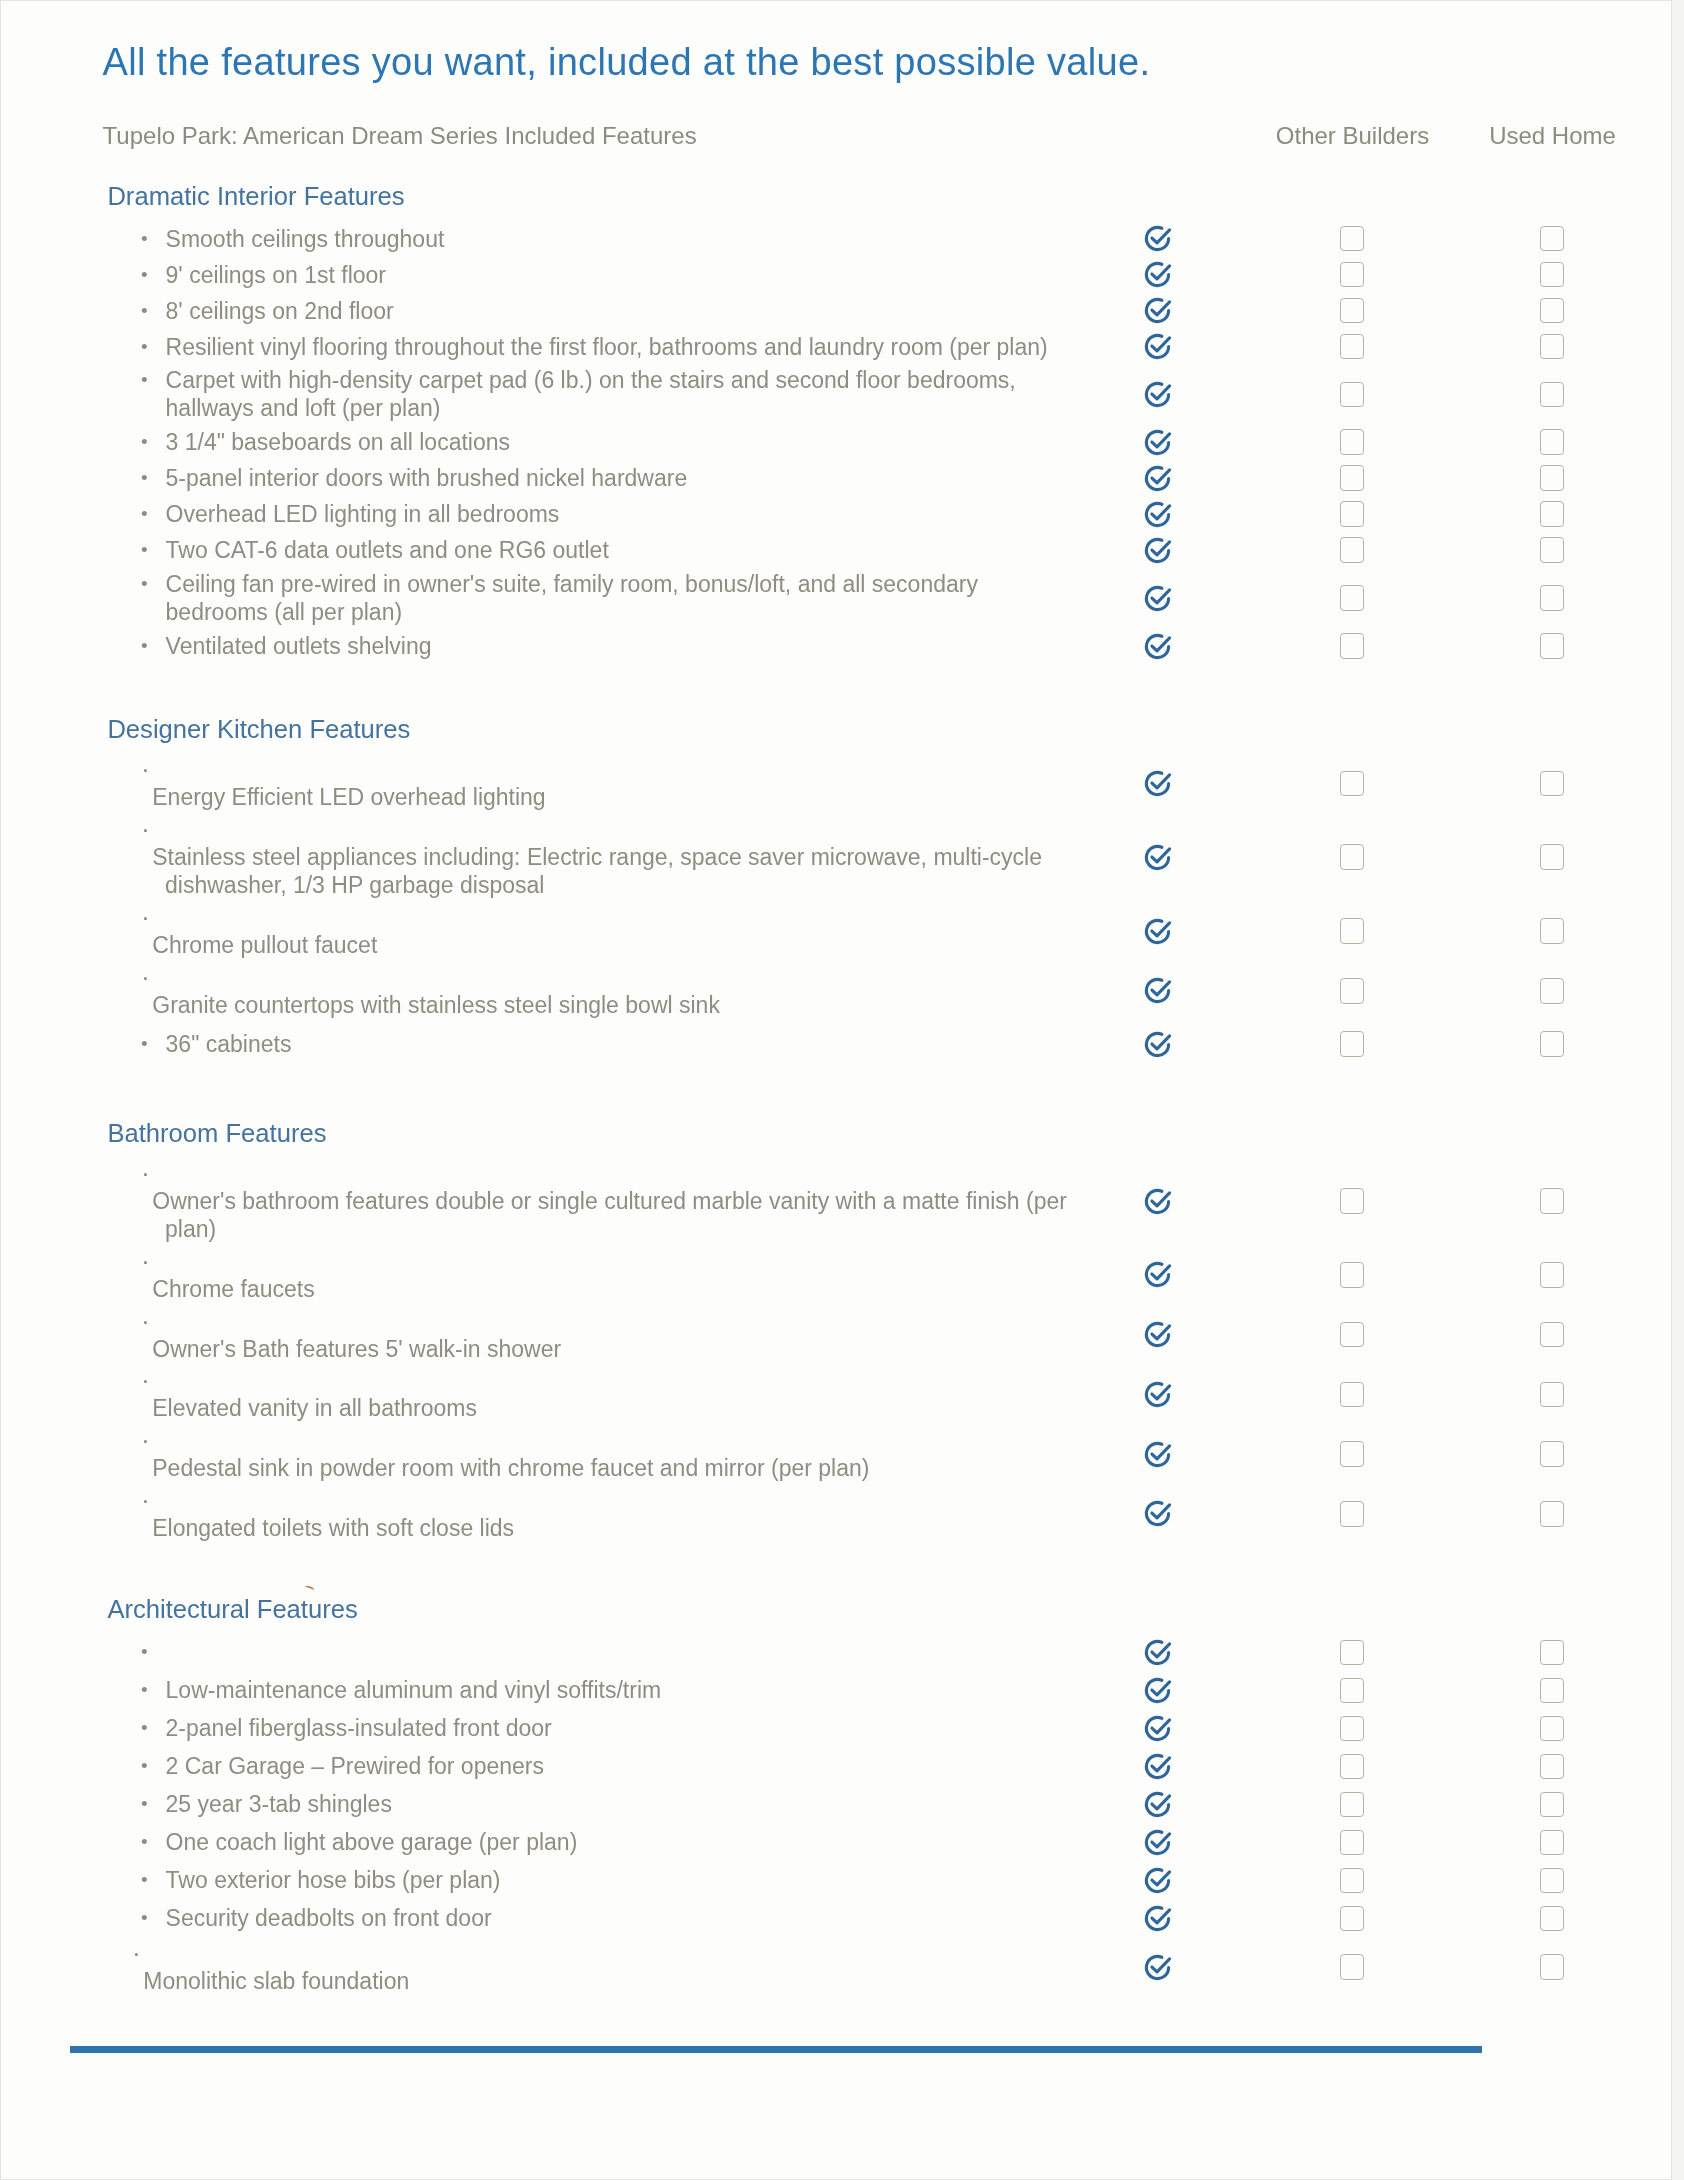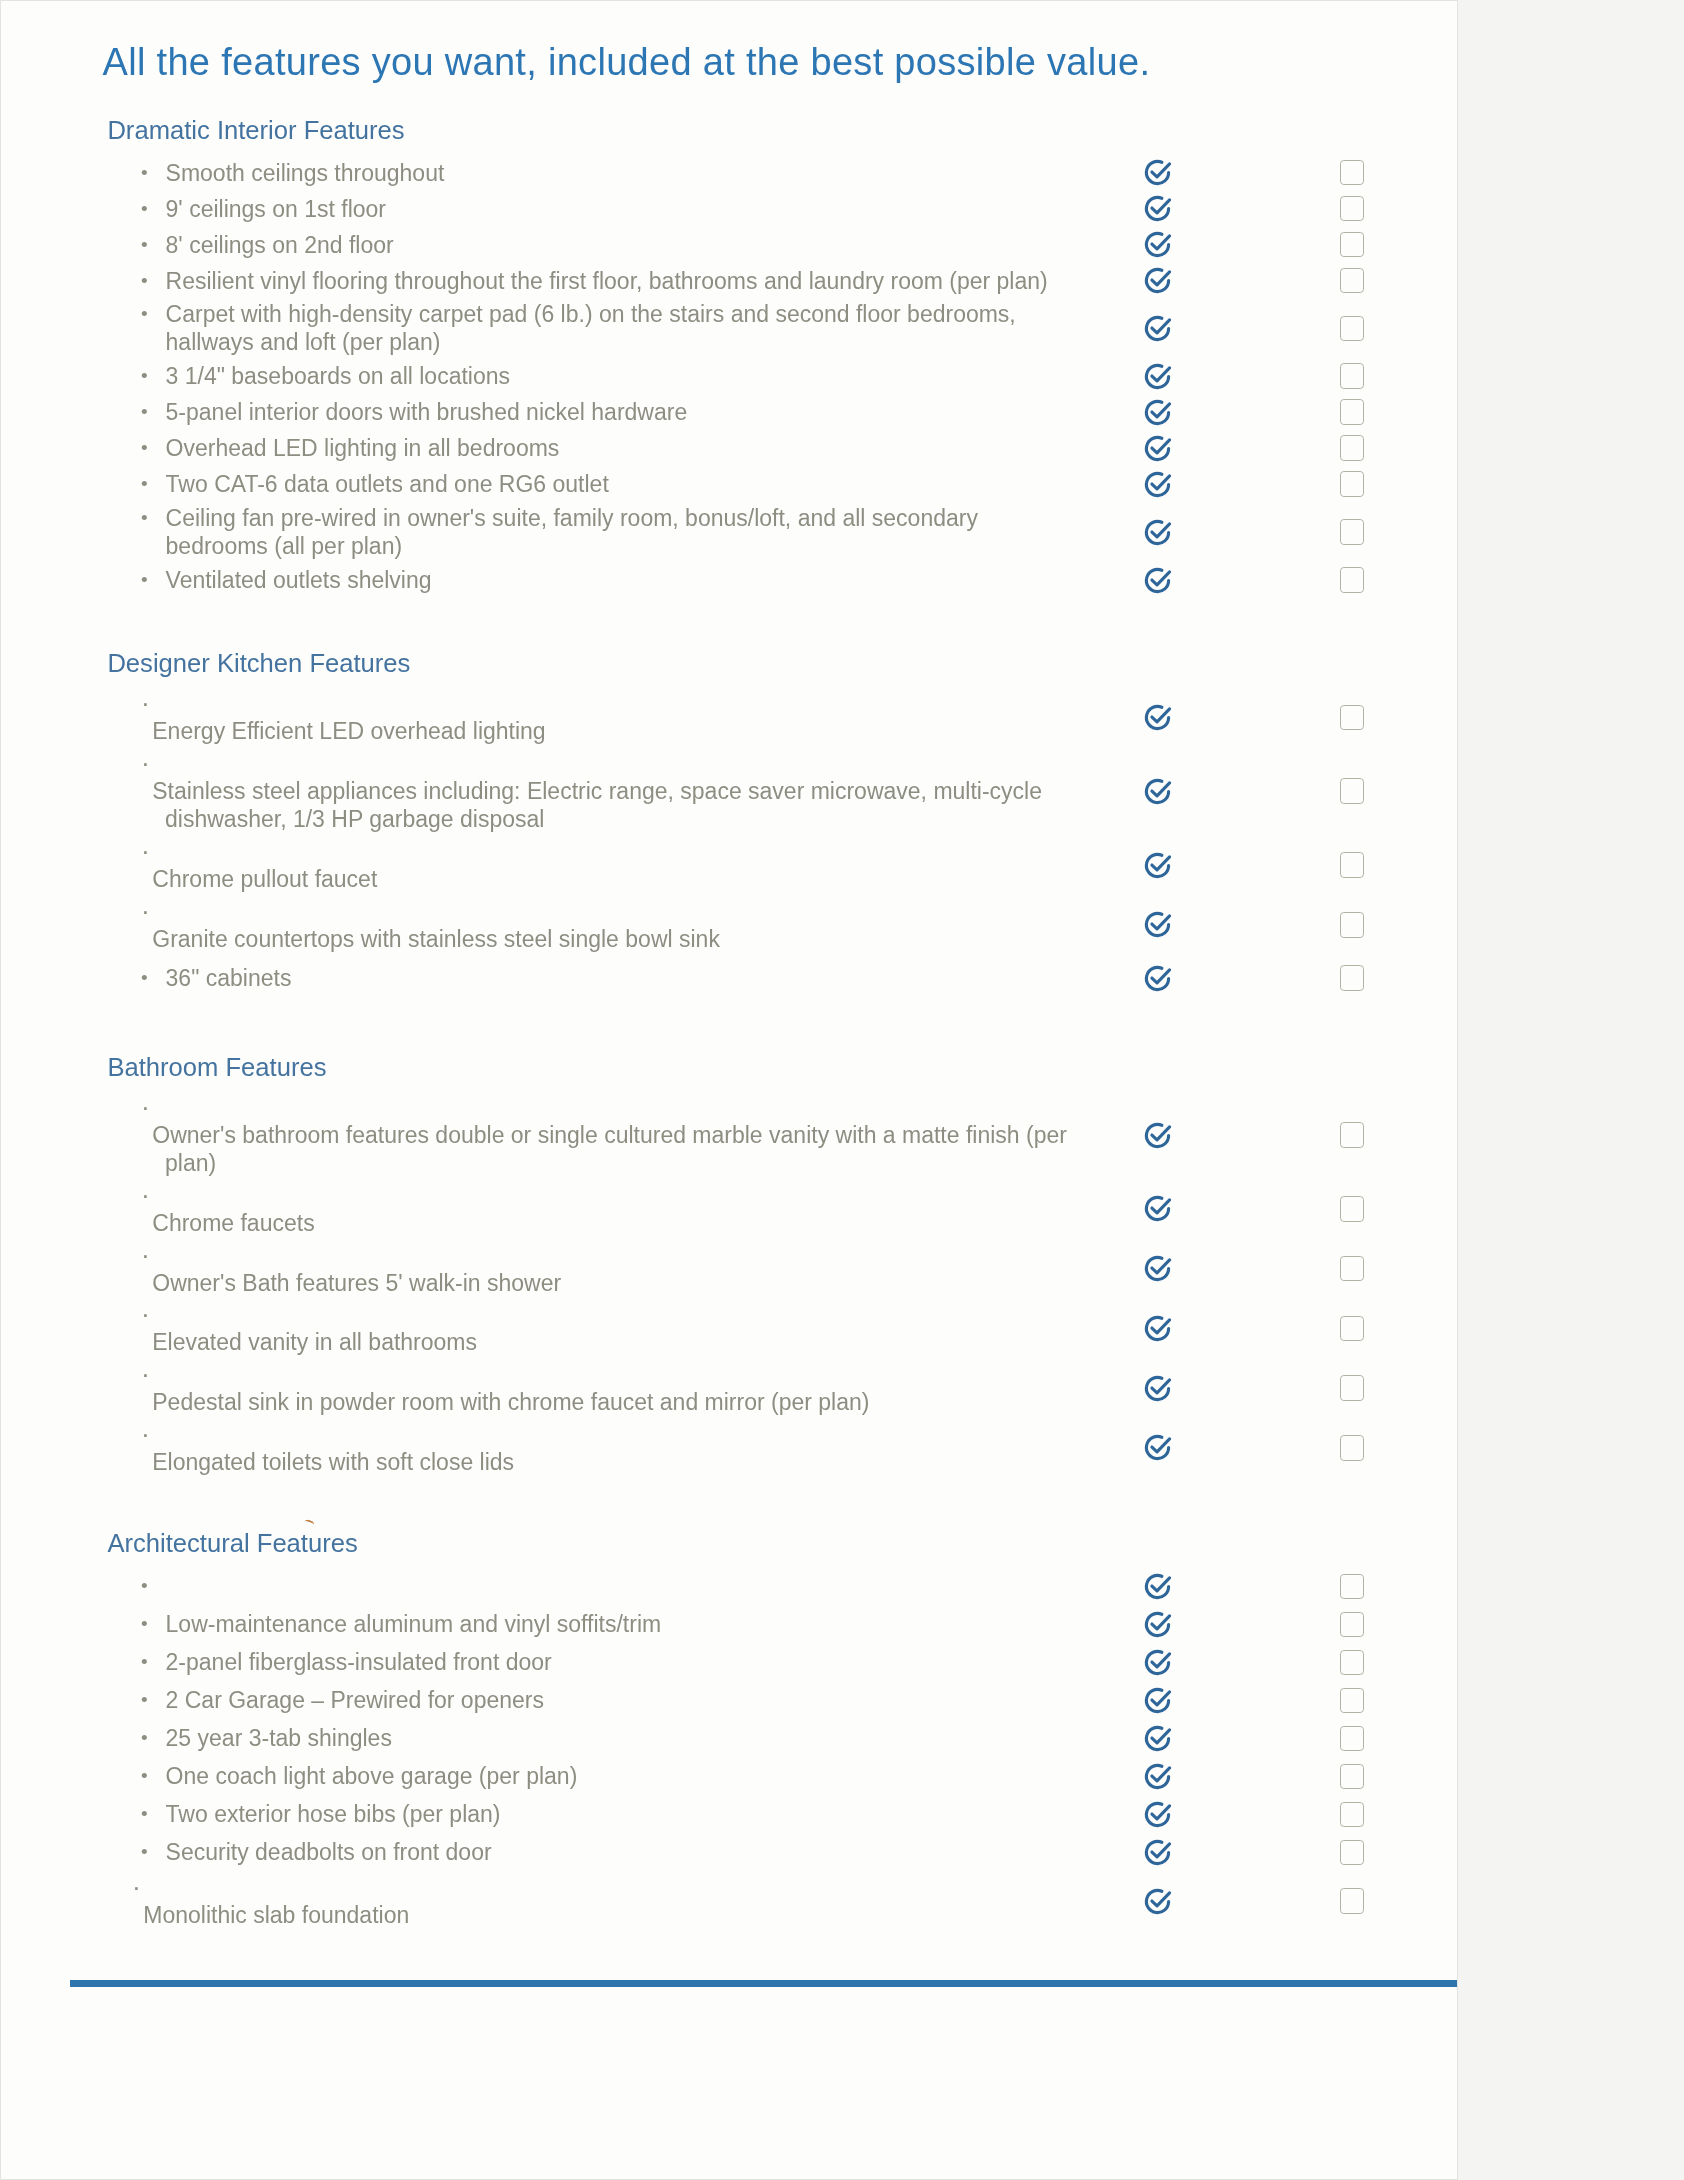--- a/index.html
+++ b/index.html
@@ -14,21 +14,21 @@
     --page-edge:#e3e3df;
   }
   *{box-sizing:border-box;}
   html,body{margin:0;padding:0;}
   body{
     width:1685px;height:2180px;
     background:#f4f4f2;
     font-family:"Liberation Sans", sans-serif;
   }
   .page{
-    width:1458px;height:2180px;
+    width:1672px;height:2180px;
     background:var(--page-bg);
     border:1.9px solid var(--page-edge);
     padding:40px 53px 0 95px;
     overflow:hidden;
   }
   .title{
     margin:0 0 0 6.6px;
     font-size:38px;
     font-weight:500;
     letter-spacing:0.3px;
@@ -125,20 +125,25 @@
     margin:49px 0 0 -26.5px;
     background:var(--rule-blue);
   }
 </style>
 </head>
 <body>
 
 <div class="page">
   <h1 class="title">All the features you want, included at the best possible value.</h1>
 
+  <div class="head-row">
+    <div class="subtitle">Tupelo Park: American Dream Series Included Features</div>
+    <div class="col-head">Other Builders</div>
+    <div class="col-head">Used Home</div>
+  </div>
 
   <div id="sections">
   <section class="feature-section" data-idx="0">
     <h2 class="section-heading">Dramatic Interior Features</h2>
     <div class="rows">
   <div class="row dotted">
     <div class="cell text-cell">
       <span class="bullet">•</span>
       <span class="item-text">Smooth ceilings throughout</span>
     </div>

